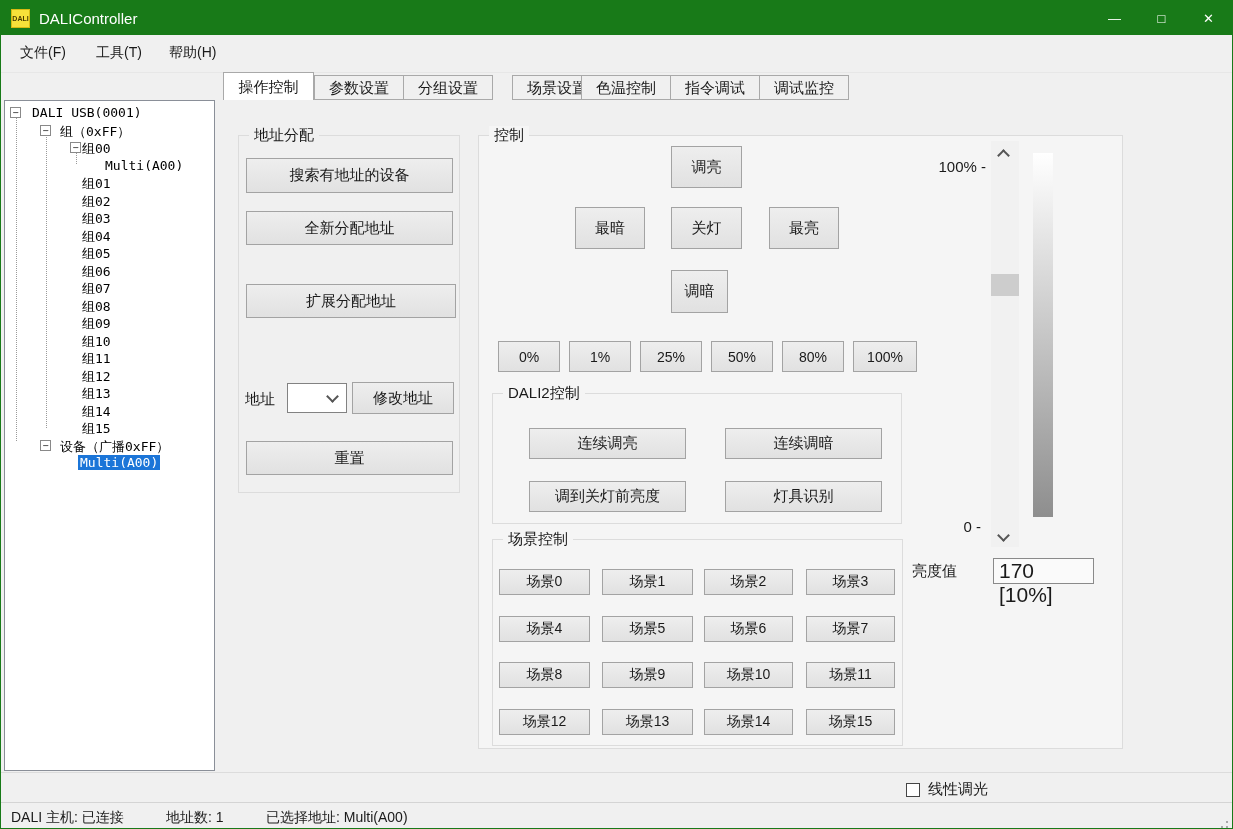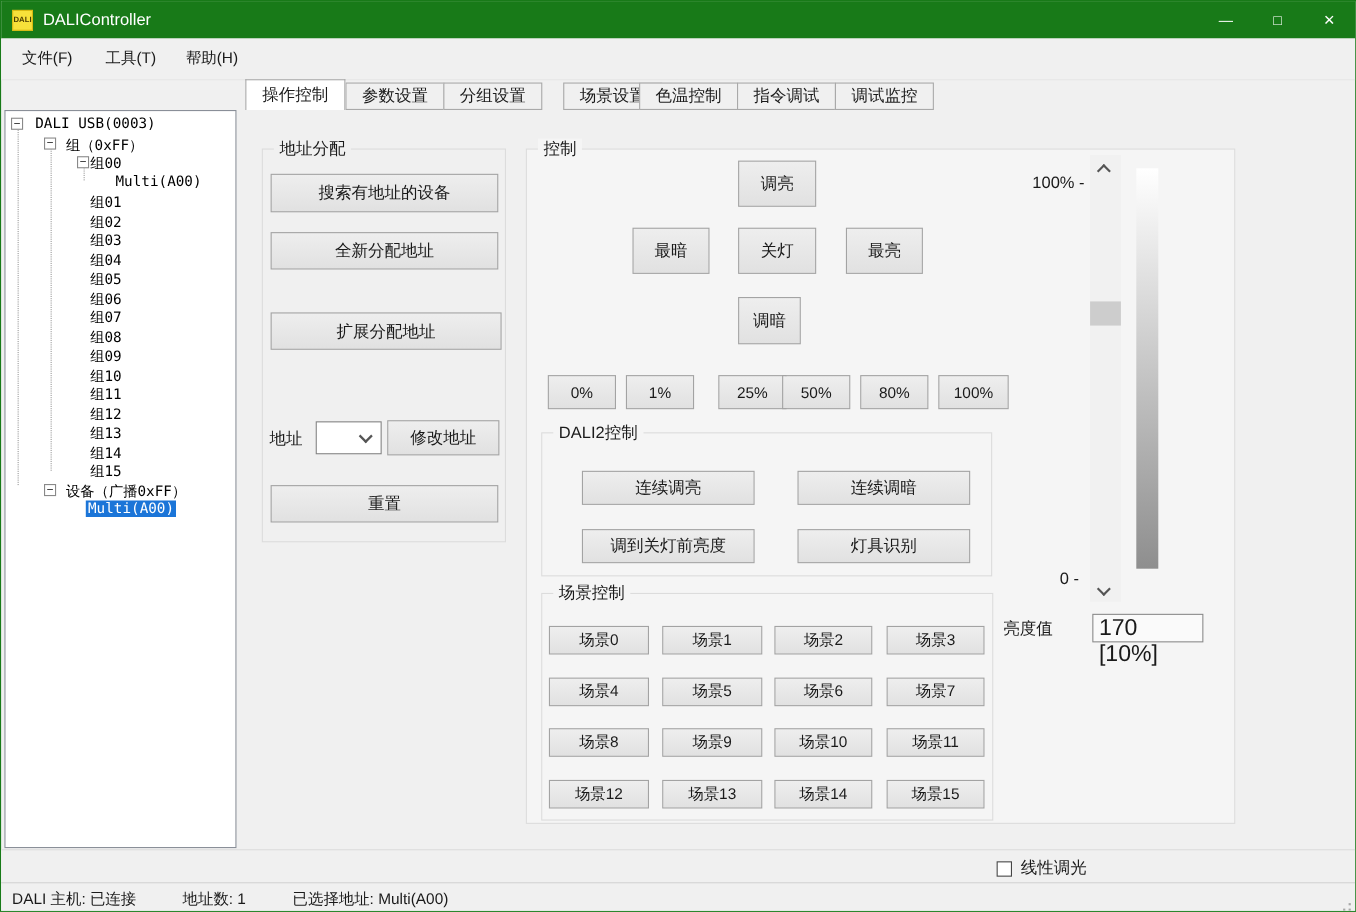--- a/index.html
+++ b/index.html
@@ -104,21 +104,21 @@
     <span class="menu-item" style="left:168px">帮助(H)</span>
   </div>
 
   <div class="treepanel">
     <div class="vdot" style="left:11px; top:14px; height:326px;"></div>
     <div class="vdot" style="left:41px; top:32px; height:295px;"></div>
     <div class="vdot" style="left:71px; top:50px; height:13px;"></div>
 
     <div class="trow" style="top:4px">
       <span class="exp" style="left:5px">−</span>
-      <span class="tlabel" style="left:27px">DALI USB(0003)</span>
+      <span class="tlabel" style="left:27px">DALI USB(0001)</span>
     </div>
     <div class="trow" style="top:22px">
       <span class="exp" style="left:35px">−</span>
       <span class="tlabel" style="left:55px">组（0xFF）</span>
     </div>
     <div class="trow" style="top:39px">
       <span class="exp" style="left:65px">−</span>
       <span class="tlabel" style="left:77px">组00</span>
     </div>
     <div class="trow" style="top:57px">
@@ -204,21 +204,21 @@
     <span class="glabel bg-panel">控制</span>
   </div>
   <button class="btn" style="left:670px; top:145px; width:71px; height:42px;">调亮</button>
   <button class="btn" style="left:574px; top:206px; width:70px; height:42px;">最暗</button>
   <button class="btn" style="left:670px; top:206px; width:71px; height:42px;">关灯</button>
   <button class="btn" style="left:768px; top:206px; width:70px; height:42px;">最亮</button>
   <button class="btn" style="left:670px; top:269px; width:57px; height:43px;">调暗</button>
 
   <button class="btn btn-sm" style="left:497px; top:340px; width:62px; height:31px;">0%</button>
   <button class="btn btn-sm" style="left:568px; top:340px; width:62px; height:31px;">1%</button>
-  <button class="btn btn-sm" style="left:639px; top:340px; width:62px; height:31px;margin-left:13px;">25%</button>
+  <button class="btn btn-sm" style="left:639px; top:340px; width:62px; height:31px;">25%</button>
   <button class="btn btn-sm" style="left:710px; top:340px; width:62px; height:31px;">50%</button>
   <button class="btn btn-sm" style="left:781px; top:340px; width:62px; height:31px;">80%</button>
   <button class="btn btn-sm" style="left:852px; top:340px; width:64px; height:31px;">100%</button>
 
   <div class="gbox bg-panel" style="left:491px; top:392px; width:410px; height:131px;">
     <span class="glabel bg-panel">DALI2控制</span>
   </div>
   <button class="btn" style="left:528px; top:427px; width:157px; height:31px;">连续调亮</button>
   <button class="btn" style="left:724px; top:427px; width:157px; height:31px;">连续调暗</button>
   <button class="btn" style="left:528px; top:480px; width:157px; height:31px;">调到关灯前亮度</button>

